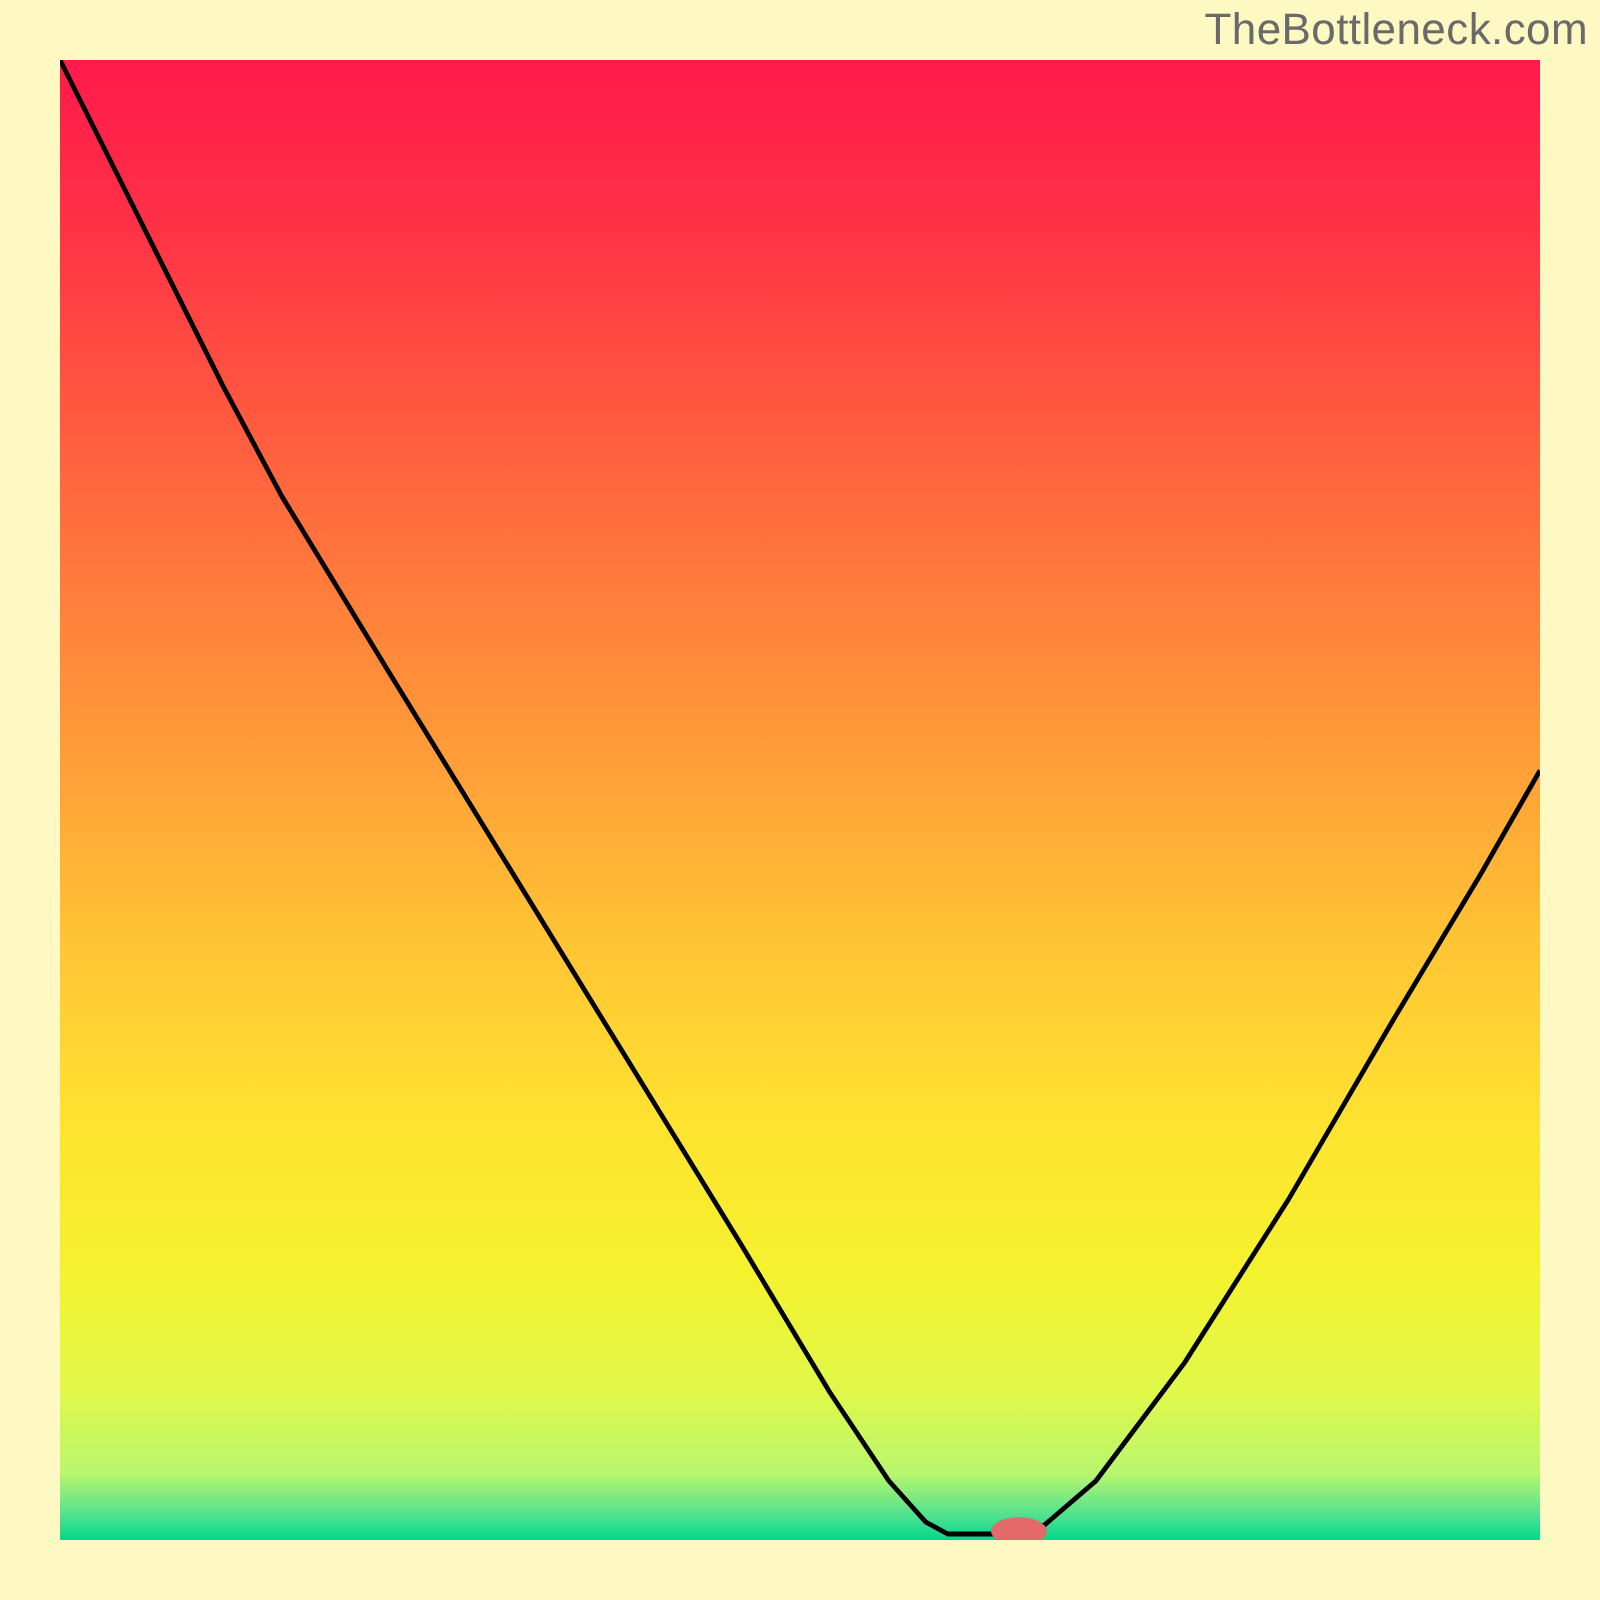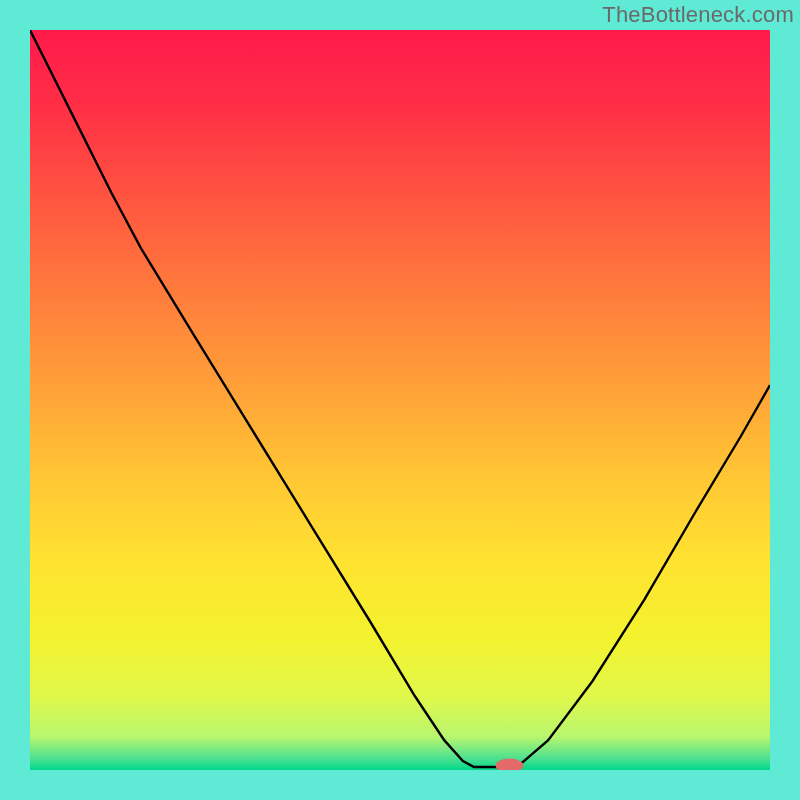--- a/index.html
+++ b/index.html
@@ -8,21 +8,21 @@
     width: 800px;
     height: 800px;
     background: #000;
     overflow: hidden;
     font-family: Arial, Helvetica, sans-serif;
   }
   .frame {
     position: relative;
     width: 800px;
     height: 800px;
-    background: #5eead4;
+    background: #fef9c3;
   }
   .watermark {
     position: absolute;
     top: 2px;
     right: 6px;
     color: #6a6a6a;
     font-size: 22px;
     letter-spacing: 0.2px;
     z-index: 4;
   }

